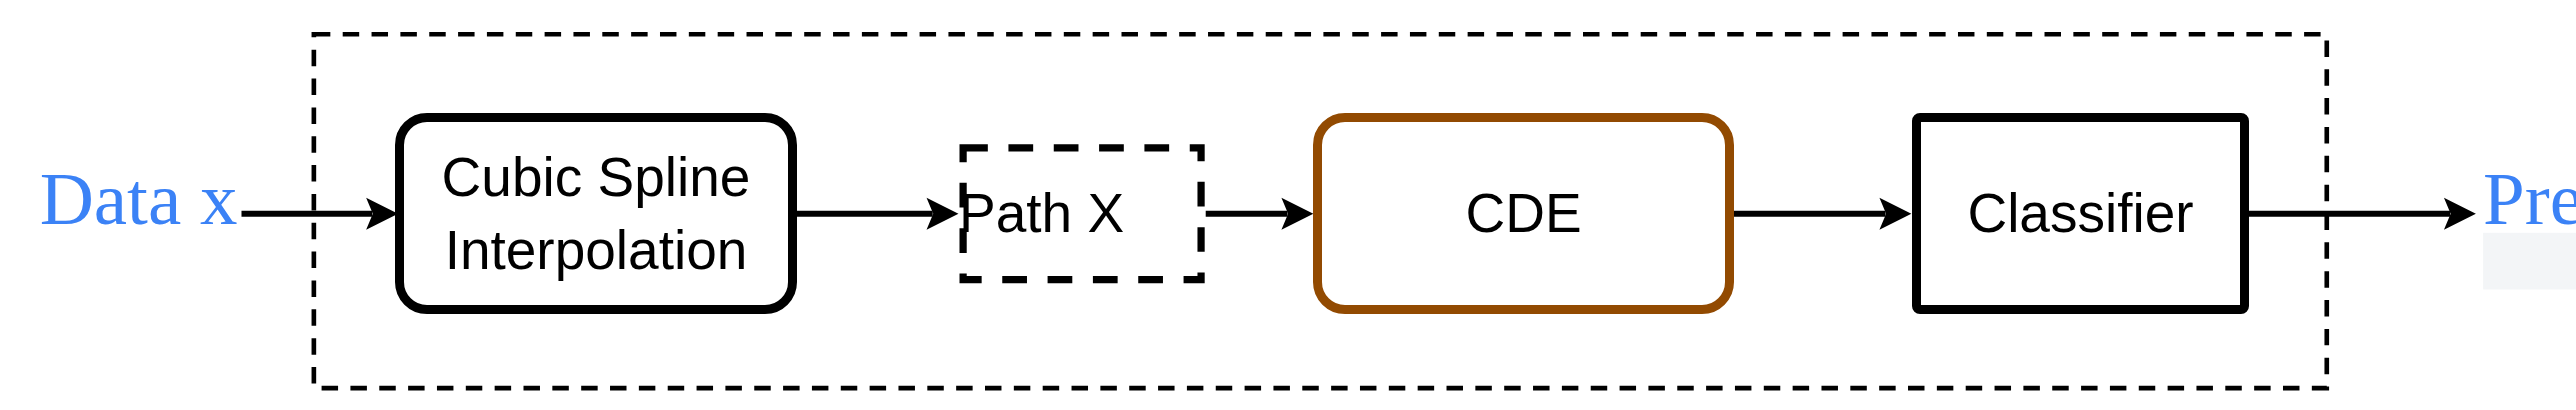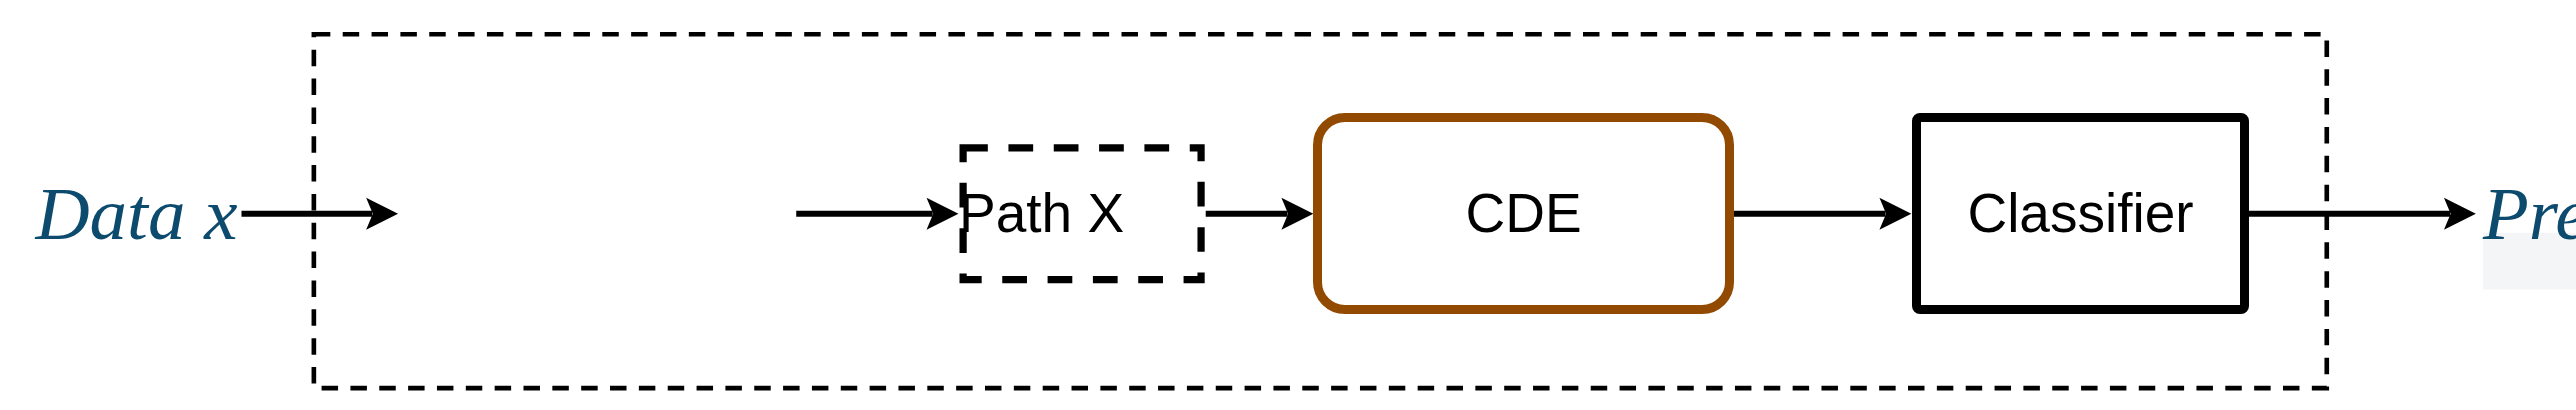--- a/index.html
+++ b/index.html
@@ -49,28 +49,27 @@
   #node-path-x {
     position: absolute;
     left: 959px; top: 144px; width: 245px; height: 139px;
     display: flex;
     align-items: center;
     text-align: center;
   }
   
   .terminal-label {
     position: absolute;
-    top: 173px;
+    top: 158px;
     height: 82px;
     display: flex;
     align-items: center;
     font-family: "Liberation Serif", serif;
-    font-style: italic;
     font-size: 75px;
-    color: #0c4a6e;
+    color: #3b82f6;
     white-space: nowrap;
   }
   #label-data-x { left: 15.5px; width: 222px; justify-content: flex-end; }
   #label-prediction { left: 2483px; width: 324px; justify-content: flex-start; }
 </style>
 </head>
 <body>
 
 <div id="canvas">
 
@@ -103,20 +102,26 @@
     </g>
 
     <g>
       <line x1="4362" y1="415" x2="4756" y2="415" stroke="#000000" stroke-width="12"></line>
       <polygon points="4744,384 4806,415 4744,446 4757,415" fill="#000000"></polygon>
     </g>
   </svg>
 
   <div id="label-data-x" class="terminal-label">Data x</div>
 
+  <div id="box-cubic-spline" class="node-box">
+    <div class="node-label">
+      <span class="line">Cubic Spline</span>
+      <span class="line">Interpolation</span>
+    </div>
+  </div>
 
   <div id="node-path-x">
     <div class="node-label">Path X</div>
   </div>
 
   <div id="box-neural-cde" class="node-box">
     <div class="node-label">
       <span class="line">CDE</span>
     </div>
   </div>

